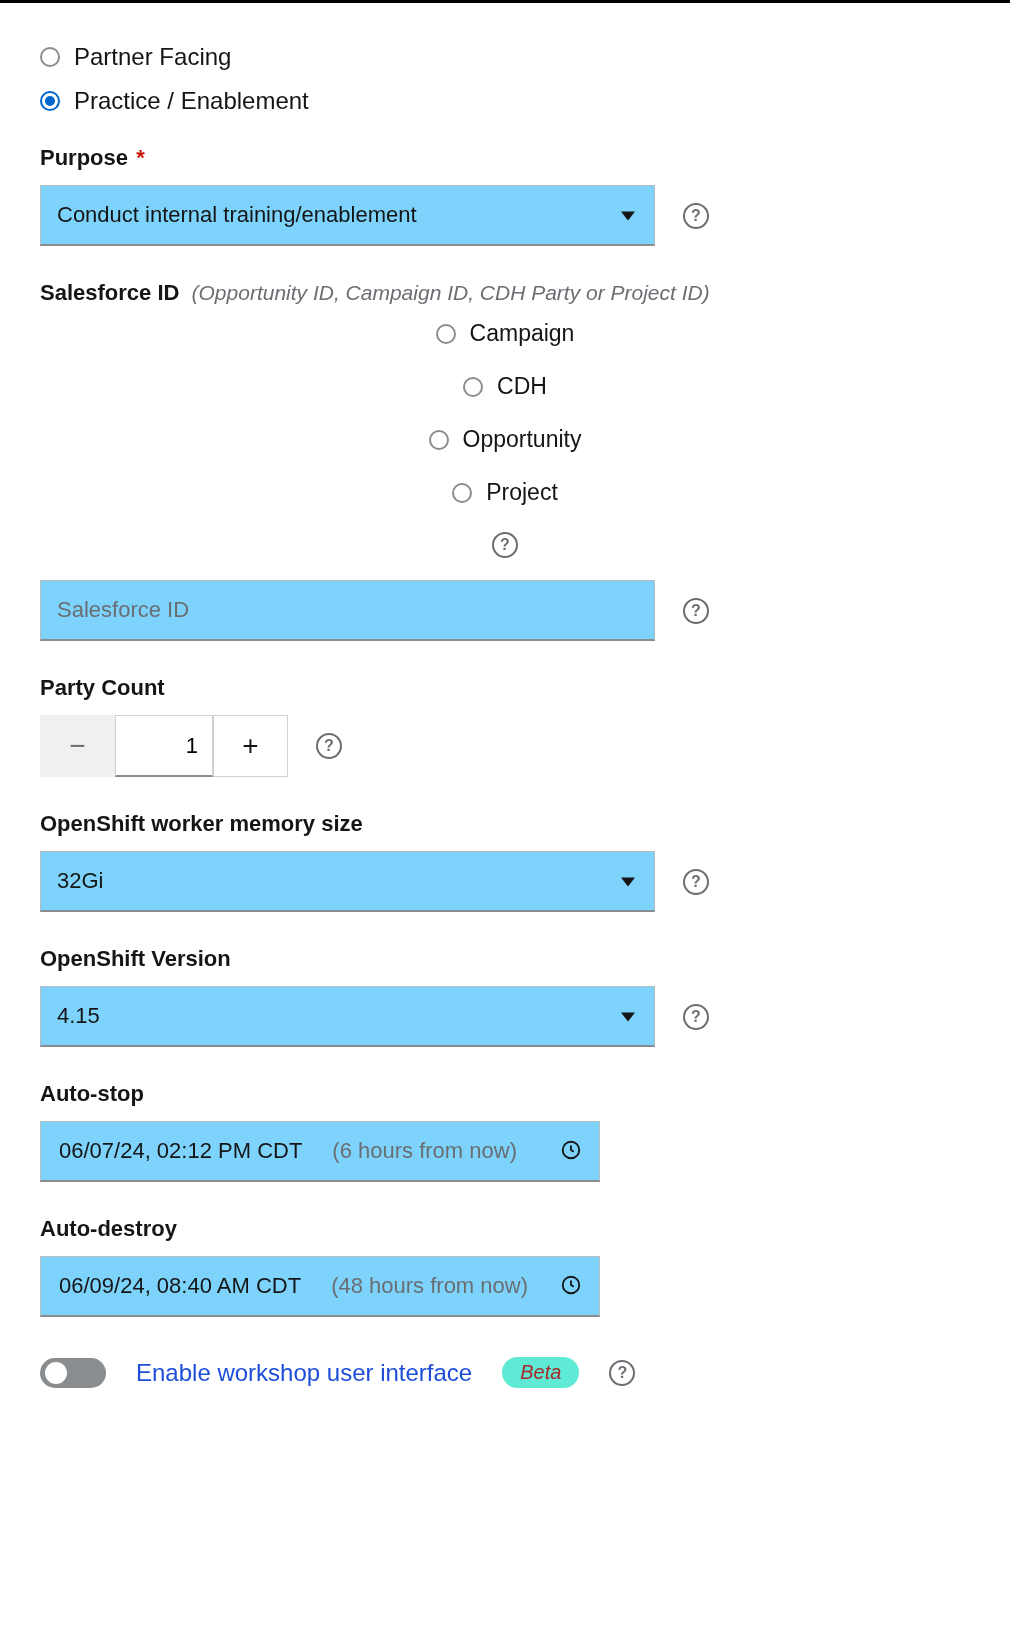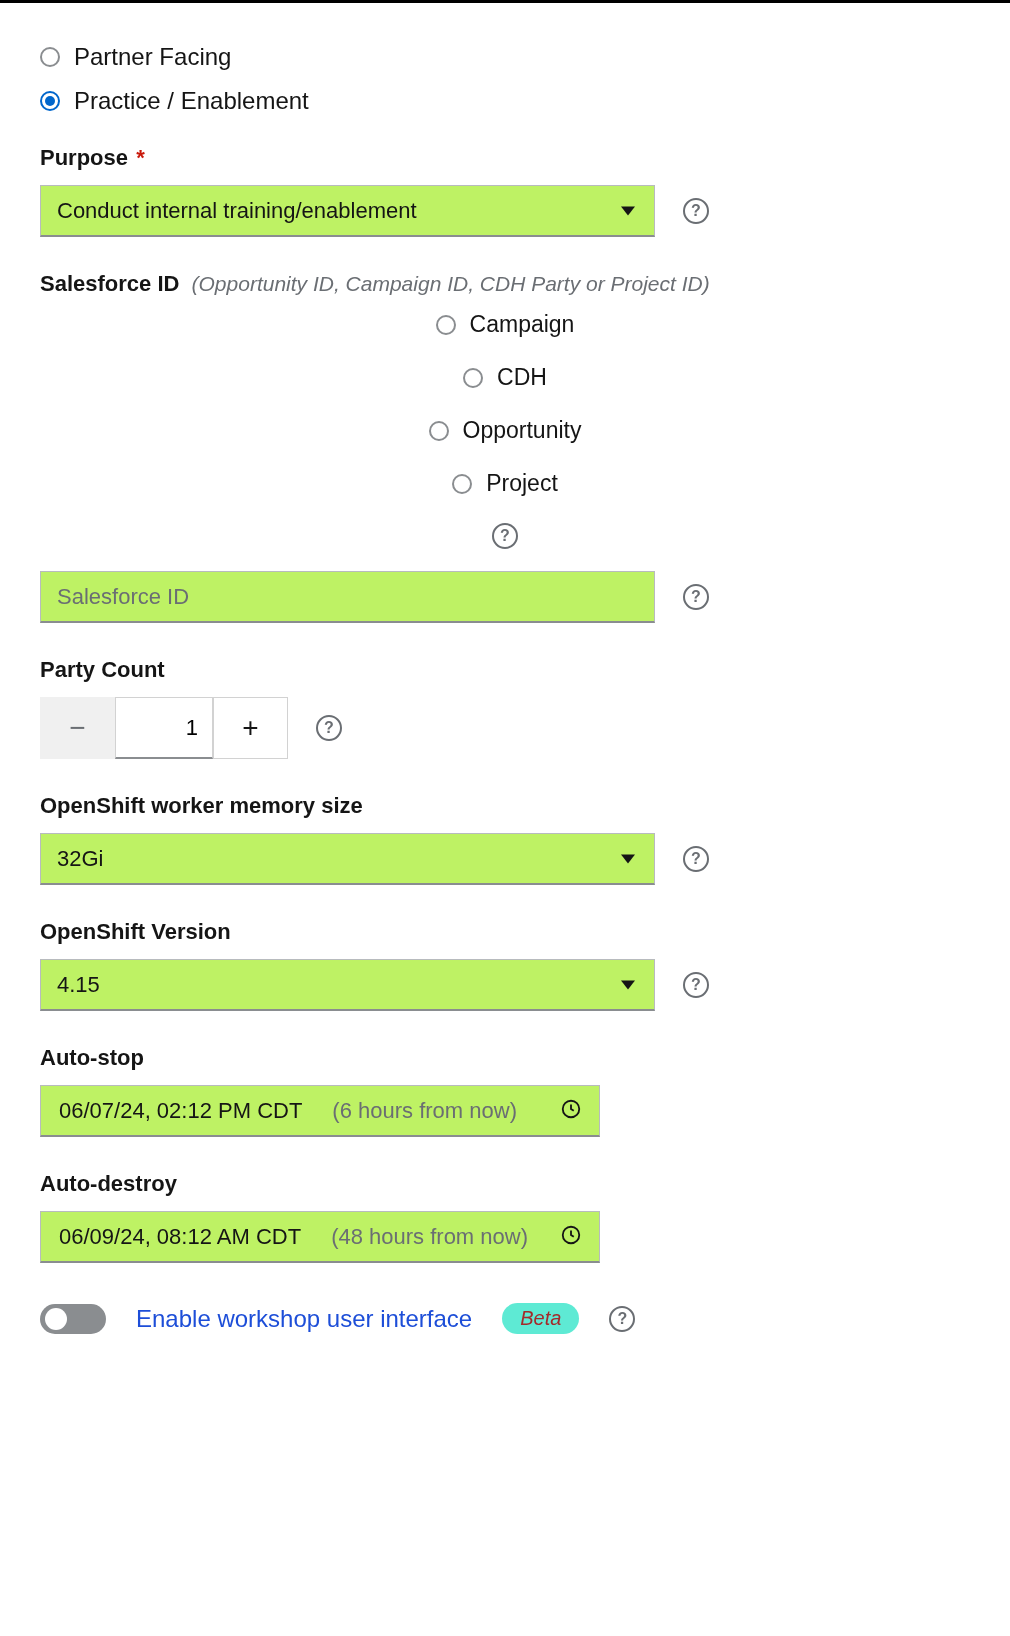--- a/index.html
+++ b/index.html
@@ -42,24 +42,24 @@
     .field-label { font-size: 22px; font-weight: 600; color: #151515; margin-bottom: 14px; display: block; }
     .field-label .req { color: #c9190b; margin-left: 2px; }
     .field-hint { font-style: italic; color: #6a6e73; font-weight: 400; font-size: 21px; margin-left: 6px; }
     .control-row { display: flex; align-items: center; gap: 28px; }
     .select-wrap {
       position: relative;
       width: 615px;
     }
     .select-box, .text-input, .datetime-box {
       width: 100%;
-      height: 52px;
+      height: 61px;
       border: 1px solid #b8bbbe;
       border-bottom: 2px solid #8a8d90;
-      background: #bef264;
+      background: #7dd3fc;
       padding: 0 48px 0 16px;
       font-size: 22px;
       color: #151515;
       display: flex;
       align-items: center;
       cursor: pointer;
     }
     .text-input { cursor: text; outline: none; }
     .text-input::placeholder { color: #6a6e73; }
     .caret {
@@ -267,21 +267,21 @@
           <path d="M12 7v5l3 2"></path>
         </svg>
     </span>
   </div>
 </div>
 
 <div class="form-group">
   <label class="field-label">Auto-destroy</label>
   <div class="datetime-wrap">
     <div class="datetime-box">
-      <span>06/09/24, 08:12 AM CDT</span>
+      <span>06/09/24, 08:40 AM CDT</span>
       <span class="dim">(48 hours from now)</span>
     </div>
     <span class="clock-icon">
       <svg class="clock" viewBox="0 0 24 24" fill="none" stroke="#151515" stroke-width="2">
           <circle cx="12" cy="12" r="9"></circle>
           <path d="M12 7v5l3 2"></path>
         </svg>
     </span>
   </div>
 </div>

